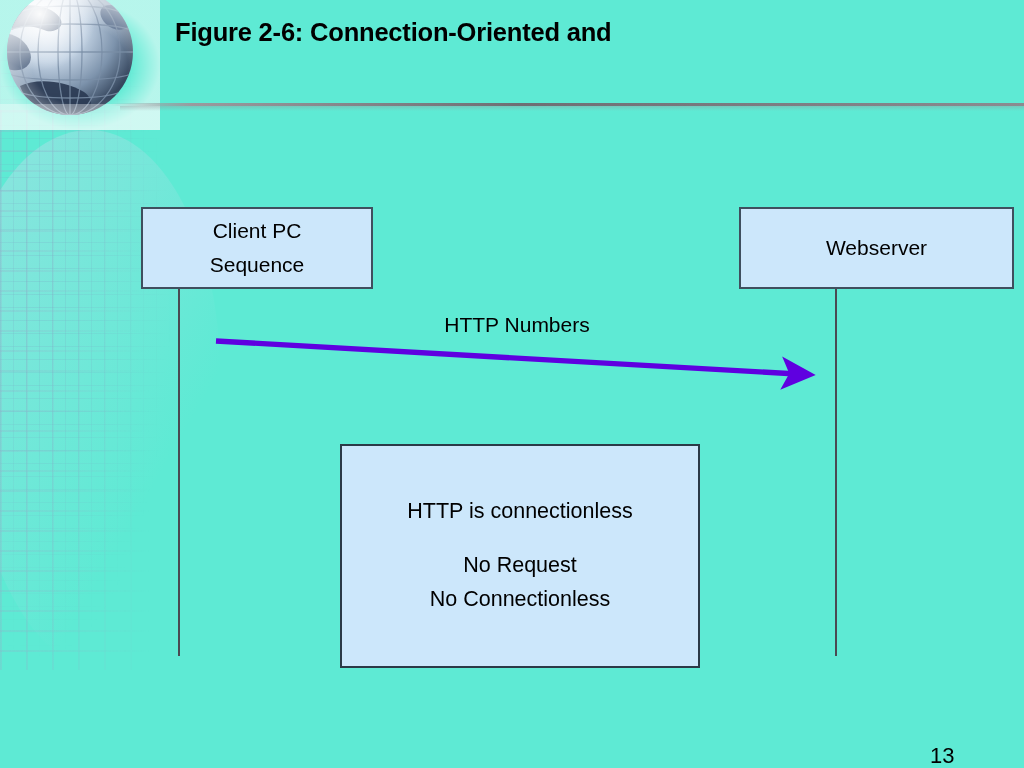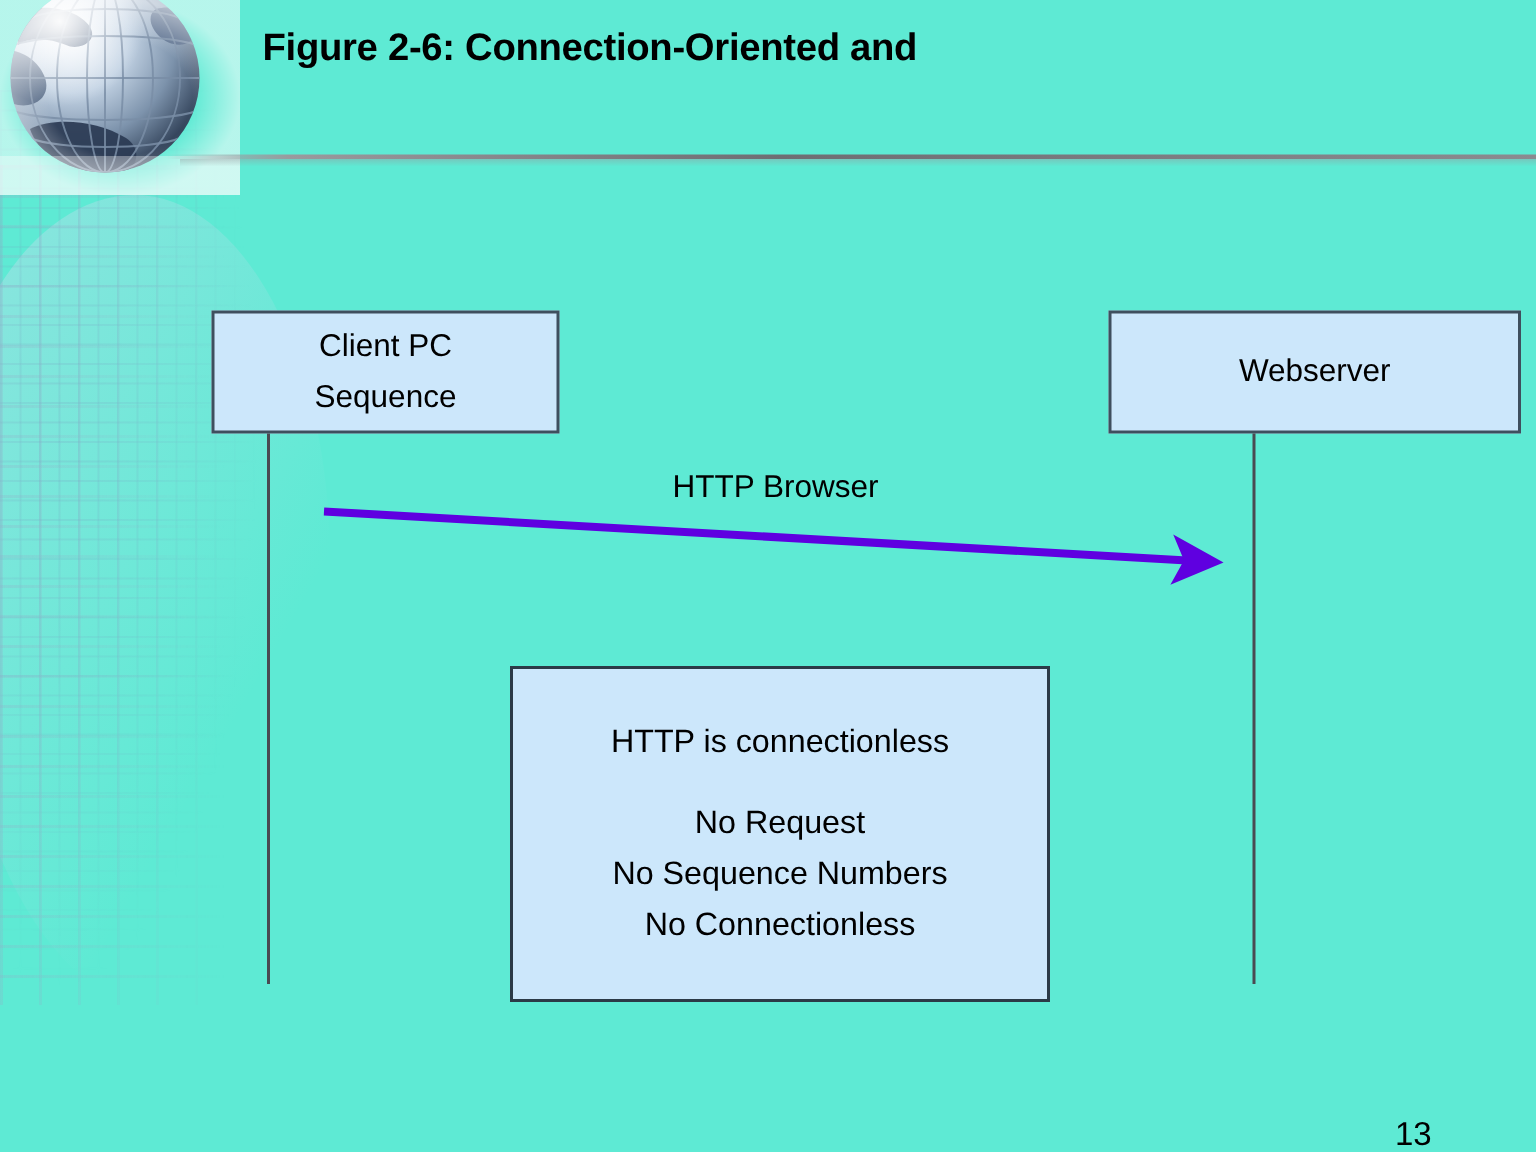--- a/index.html
+++ b/index.html
@@ -254,25 +254,24 @@
 
   <svg id="arrow-svg" xmlns="http://www.w3.org/2000/svg">
     <defs>
       <marker id="ah" markerWidth="7" markerHeight="7" refX="4.6" refY="3.5" orient="auto" markerUnits="strokeWidth">
         <path d="M0,0.4 L6.4,3.5 L0,6.6 L1.5,3.5 Z" fill="#5f00e0"></path>
       </marker>
     </defs>
     <line x1="216" y1="341" x2="806" y2="374.5" stroke="#5f00e0" stroke-width="5.4" marker-end="url(#ah)"></line>
   </svg>
 
-  <div id="arrow-label">HTTP Browser</div>
+  <div id="arrow-label">HTTP Numbers</div>
 
   <div id="info-box">
     <span>HTTP is connectionless</span>
     <span class="spacer"></span>
     <span>No Request</span>
-    <span>No Sequence Numbers</span>
     <span>No Connectionless</span>
   </div>
 
   <div id="page-number">13</div>
 
 </div>
 
 </body></html>

